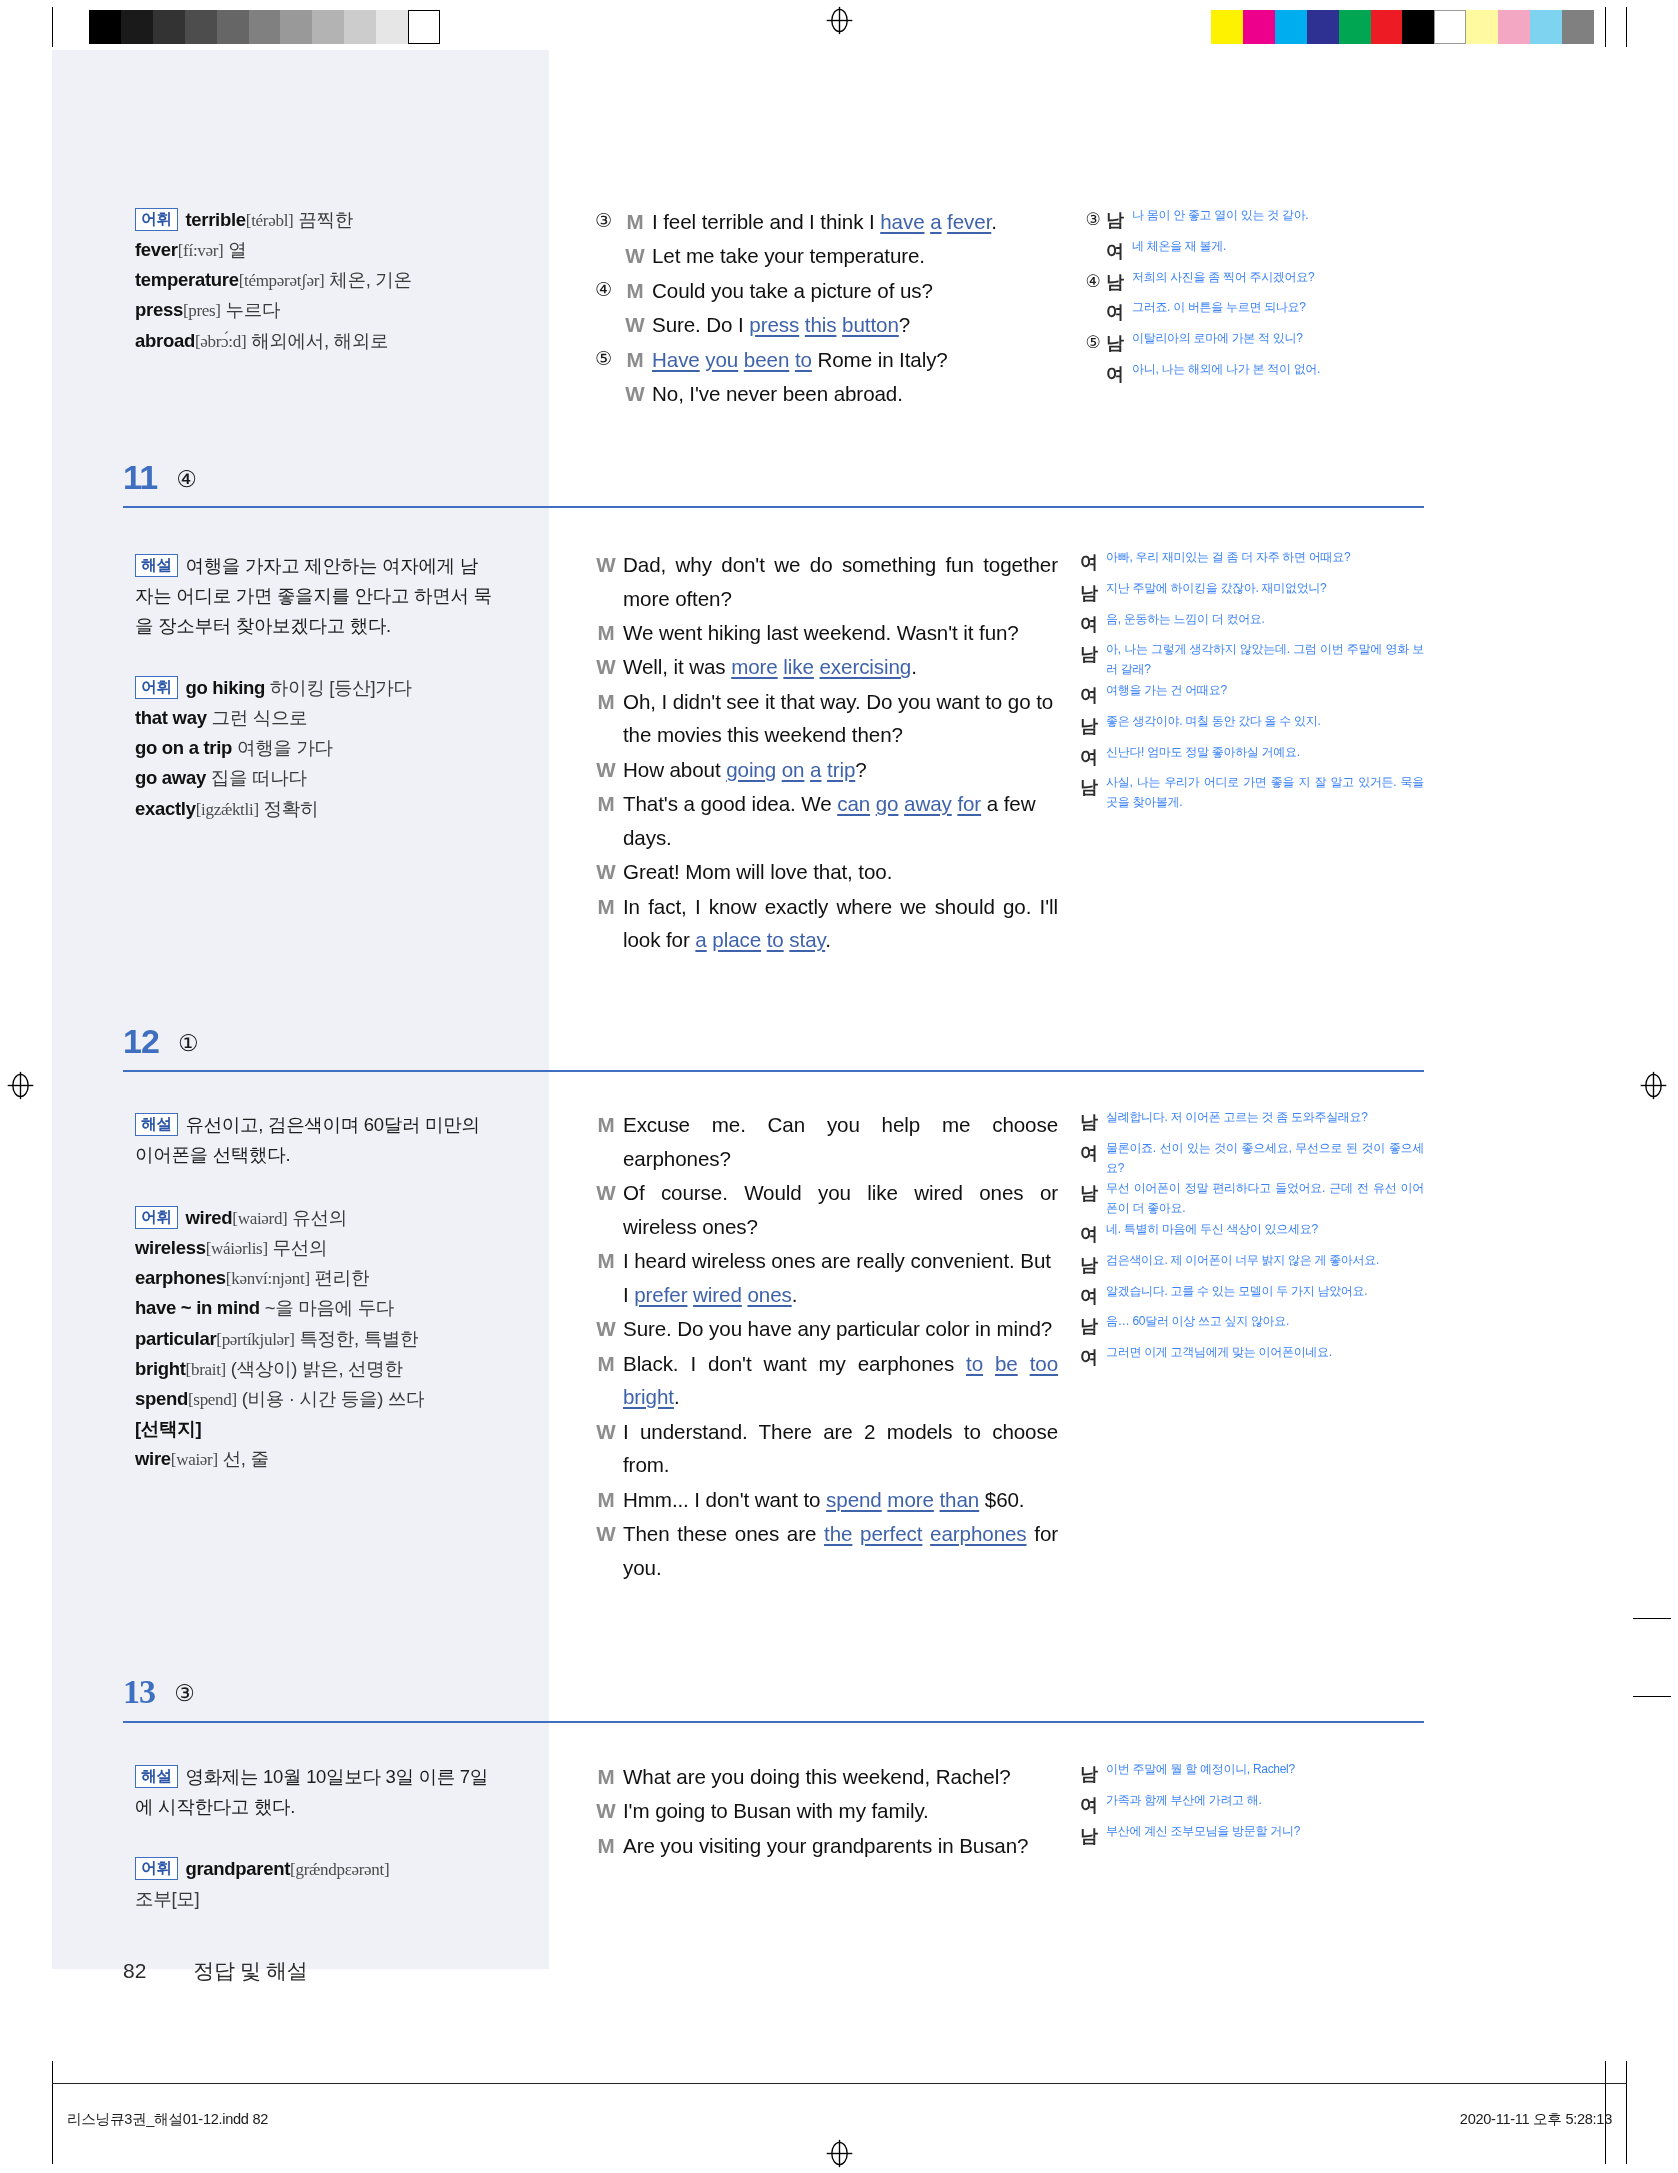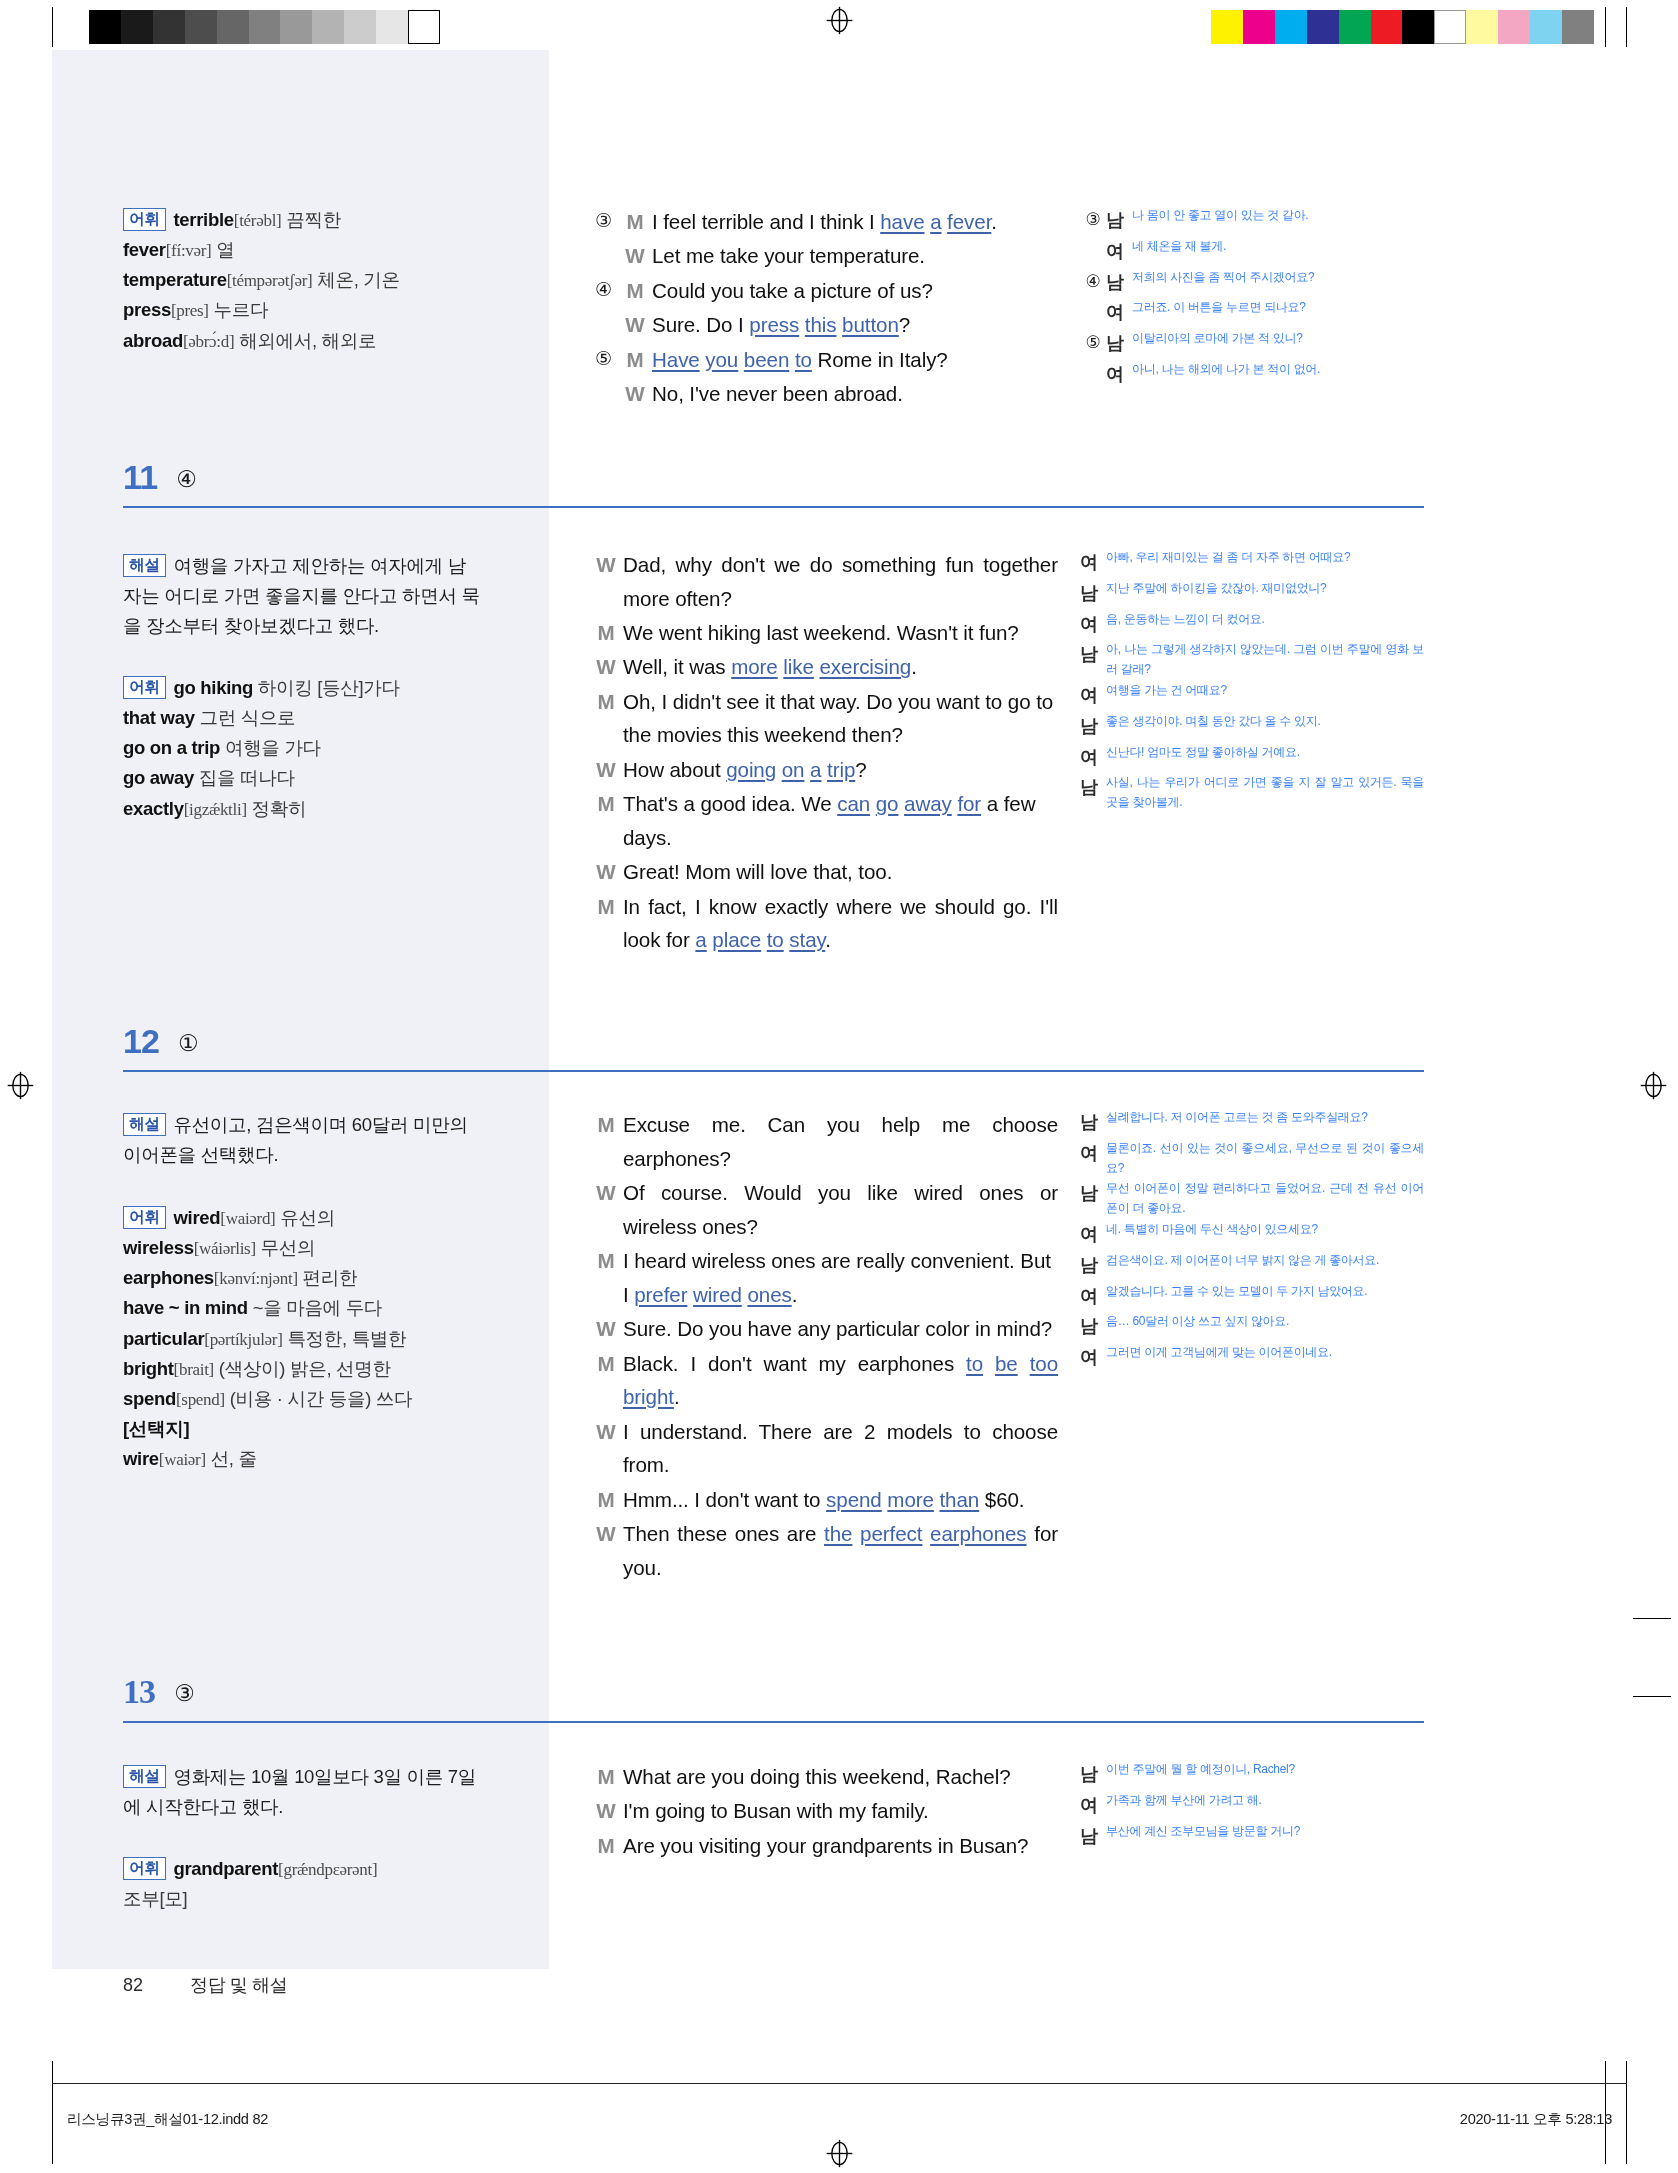--- a/index.html
+++ b/index.html
@@ -26,21 +26,21 @@
   .sec{position:absolute;}
   .sec-head{display:flex;align-items:baseline;gap:19px;}
   .sec-num{
     font-size:34px;font-weight:bold;color:#3f6fc0;letter-spacing:-0.9px;
     line-height:1;
   }
   .sec-ans{font-size:23px;color:#1a1a1a;line-height:1;position:relative;top:-1.7px;}
   .sec-rule{height:1.7px;background:#3f6fc0;margin-top:12px;}
 
   
-  .side{position:absolute;width:361px;}
+  .side{position:absolute;width:361px;margin-left:12px;}
   .tag{
     display:inline-block;border:0.9px solid #3f6fc0;color:#2a55a8;
     font-size:15.5px;font-weight:bold;padding:0.9px 5.2px 1.7px;line-height:1.15;
     background:#ffffff;margin-right:7.7px;vertical-align:1.7px;
   }
   .side-p{font-size:18.5px;line-height:1.62;color:#1d1d1d;letter-spacing:-0.3px;}
   .vocab{font-size:18.5px;line-height:1.63;color:#1d1d1d;letter-spacing:-0.3px;}
   .w{font-weight:bold;color:#111;}
   .ipa{font-family:"Liberation Serif","DejaVu Serif",serif;color:#4b4b4b;font-size:17px;}
   .kr{color:#3a3a3a;}
@@ -58,21 +58,21 @@
   }
   .txt{font-size:20.6px;line-height:1.63;color:#111;flex:1;letter-spacing:-0.1px;}
   .just{text-align:justify;text-align-last:left;}
   u.hl{color:#3f63ab;text-decoration:underline;text-underline-offset:3.4px;text-decoration-thickness:1.7px;}
 
   .kline{display:flex;margin-bottom:0.9px;}
   .kspk{width:26px;flex:0 0 26px;font-weight:bold;color:#2c2c2c;font-size:18px;line-height:1.66;}
   .ktxt{font-size:12px;line-height:1.66;color:#3b82f6;flex:1;letter-spacing:-0.3px;}
 
   
-  .folio{position:absolute;left:123px;top:1957px;font-size:18px;color:#2b2b2b;margin-top:16px;}
+  .folio{position:absolute;left:123px;top:1957px;font-size:21px;color:#2b2b2b;}
   .folio .lbl{margin-left:47px;letter-spacing:-0.4px;}
   .footrule{position:absolute;left:52px;top:2083px;width:1575px;height:0.9px;background:#222;}
   .footmeta{position:absolute;top:2110px;font-size:14.6px;color:#1c1c1c;letter-spacing:-0.3px;}
   .footmeta.l{left:67px;}
   .footmeta.r{right:67px;}
 </style>
 </head>
 <body>
 
 <div class="page">

